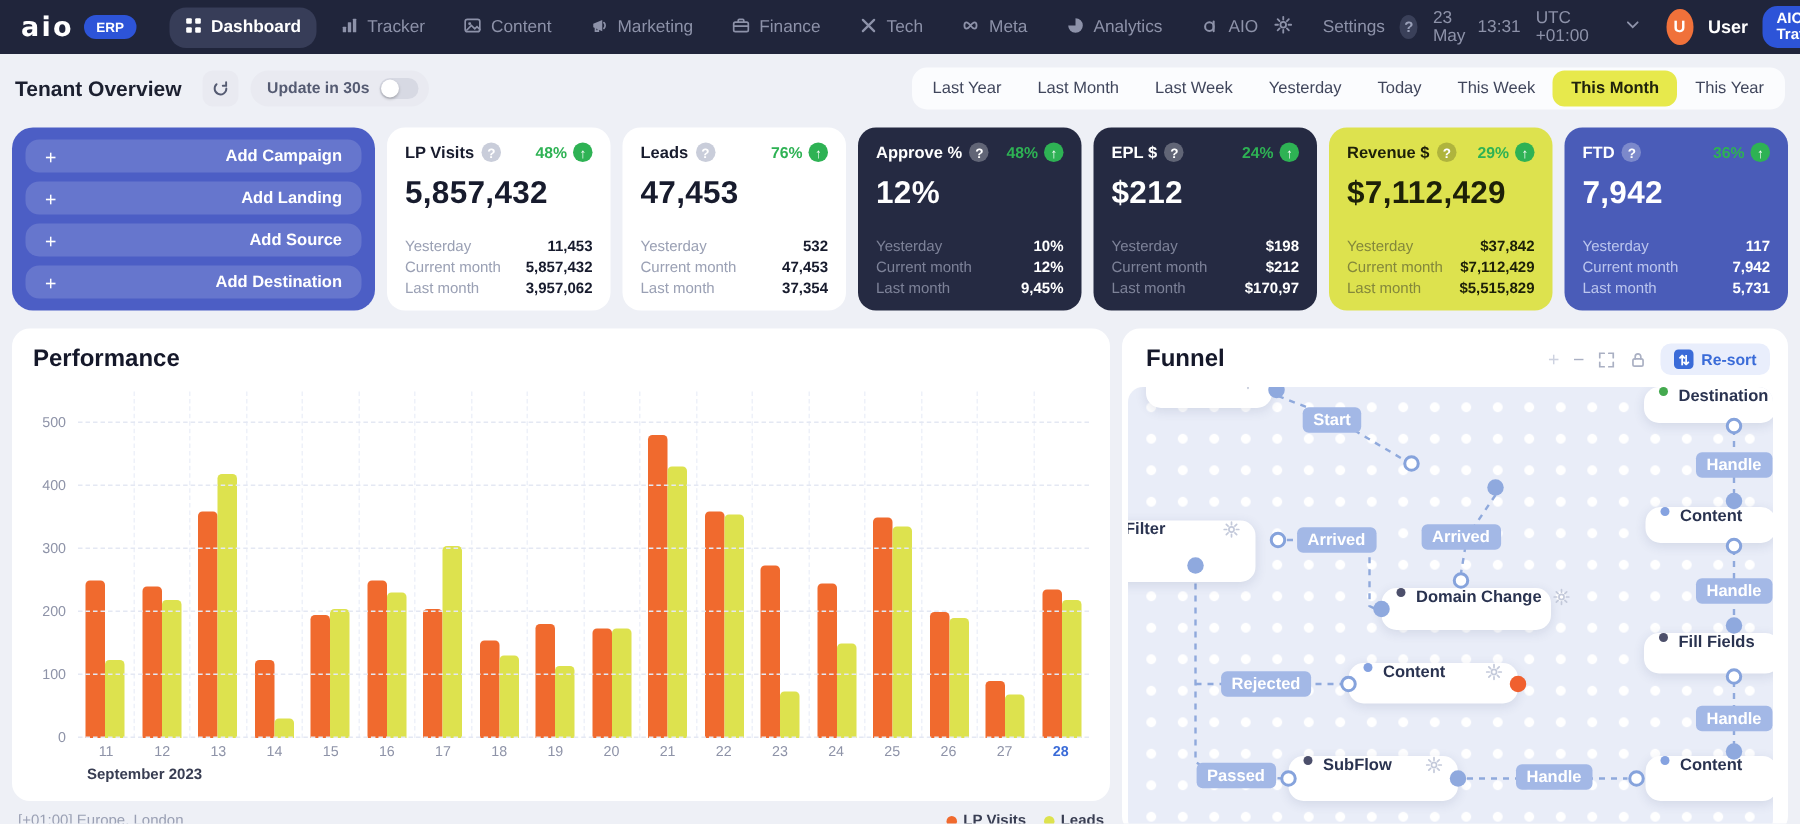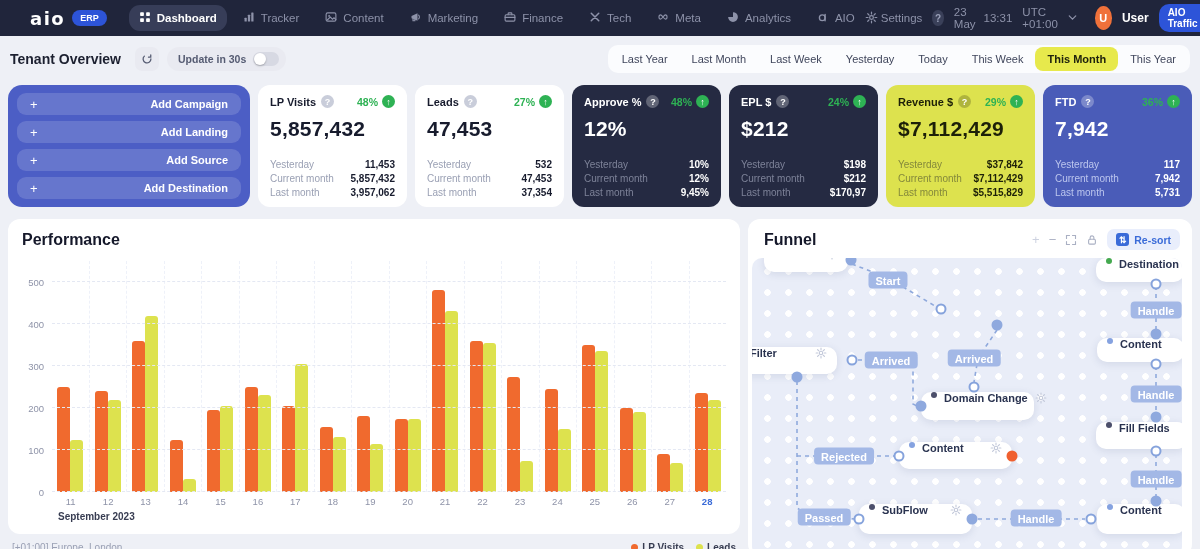--- a/index.html
+++ b/index.html
@@ -1,30 +1,30 @@
 <!DOCTYPE html>
 <html><head>
 <meta charset="utf-8">
 <style>
   * { box-sizing: border-box; margin: 0; padding: 0; }
   html,body { width:1200px; height:549px; overflow:hidden; }
   body { background:#eef0f6; font-family:"Liberation Sans",sans-serif; position:relative; }
 
   
-  .navbar { height:36px; background:#20253b; display:flex; align-items:center; padding:0 30px; }
+  .navbar { height:36px; background:#20253b; display:flex; align-items:center; padding:0 14px; }
   .logo { display:flex; align-items:center; gap:7px; margin-right:22px; }
   .logo-text { color:#fff; font-weight:bold; font-size:18px; letter-spacing:1.5px; font-family:"DejaVu Sans",sans-serif; }
   .logo-badge { background:#2d54d8; color:#fff; font-size:9px; font-weight:bold; padding:3px 8px; border-radius:10px; }
   .nav-items { display:flex; align-items:center; gap:6px; }
   .nav-item { display:flex; align-items:center; gap:6px; color:#8d92a9; font-size:11.5px; padding:6px 10px; border-radius:8px; cursor:pointer; white-space:nowrap; }
   .nav-item.active { background:#373d58; color:#fff; font-weight:bold;border-radius:11px; }
   .nav-item svg { width:12px; height:12px; }
   .nav-right { margin-left:auto; display:flex; align-items:center; gap:10px; color:#8d92a9; font-size:11.5px; }
   .nav-right svg { width:13px; height:13px; }
-  .icon-btn { display:flex; align-items:center; gap:3px; cursor:pointer; }
+  .icon-btn { display:flex; align-items:center; gap:20px; cursor:pointer; }
   .help-circle { width:16px; height:16px; border-radius:50%; background:#3a4059; color:#9aa0b8; font-size:10px; font-weight:bold; display:flex; align-items:center; justify-content:center; }
   .datetime { display:flex; align-items:center; gap:8px; }
   .avatar { width:24px; height:24px; border-radius:50%; background:#f0713a; color:#fff; font-weight:bold; font-size:11px; display:flex; align-items:center; justify-content:center; margin-left:6px; }
   .user-name { color:#fff; font-weight:bold; font-size:12px; }
   .user-badge { background:#2d54d8; color:#fff; font-size:10px; font-weight:bold; padding:3px 9px; border-radius:10px; }
 
   
   .subheader { display:flex; align-items:center; padding:9px 10px 4px; gap:8px; }
   .sub-title { font-size:14px; font-weight:bold; color:#1c2030; margin-right:6px; }
   .refresh-btn { width:24px; height:24px; border-radius:7px; background:#e9eaf1; color:#555b72; display:flex; align-items:center; justify-content:center; cursor:pointer; }
@@ -283,21 +283,21 @@
           <span class="kpi-label">Last month</span>
           <span class="kpi-val">3,957,062</span>
         </div>
       </div>
     </div>
     <div class="kpi-card card--white">
       <div class="kpi-head">
         <span>Leads</span>
         <span class="kpi-q">?</span>
         <span class="kpi-badge">
-          <span>27%</span>
+          <span>76%</span>
           <span class="badge-circle">↑</span>
         </span>
       </div>
       <div class="kpi-value">47,453</div>
       <div class="kpi-rows">
         <div class="kpi-line">
           <span class="kpi-label">Yesterday</span>
           <span class="kpi-val">532</span>
         </div>
         <div class="kpi-line">
@@ -583,21 +583,21 @@
           <polyline points="226,261 333,261" fill="none" stroke="#8fa9dc" stroke-width="1.6" stroke-dasharray="4 4"></polyline>
         </svg>
     <div class="node" style="left: 12px; top: -10px; width: 84px; height: 24px;">
           <span class="node-gear">
             <svg viewBox="0 0 16 16" fill="none" stroke="currentColor" stroke-width="1.5" stroke-linecap="round">
               <circle cx="8" cy="8" r="2.3"></circle>
               <path d="M8 1.5v2.2M8 12.3v2.2M1.5 8h2.2M12.3 8h2.2M3.4 3.4L5 5M11 11l1.6 1.6M12.6 3.4L11 5M5 11l-1.6 1.6"></path>
             </svg>
           </span>
         </div>
-        <div class="node" style="left: -12px; top: 89px; width: 97px; height: 27px;">
+        <div class="node" style="left: -12px; top: 89px; width: 97px; height: 41px;">
           <span>Filter</span>
           <span class="node-gear">
             <svg viewBox="0 0 16 16" fill="none" stroke="currentColor" stroke-width="1.5" stroke-linecap="round">
               <circle cx="8" cy="8" r="2.3"></circle>
               <path d="M8 1.5v2.2M8 12.3v2.2M1.5 8h2.2M12.3 8h2.2M3.4 3.4L5 5M11 11l1.6 1.6M12.6 3.4L11 5M5 11l-1.6 1.6"></path>
             </svg>
           </span>
         </div>
         <div class="node" style="left: 169px; top: 134px; width: 113px; height: 28px;">
           <span class="node-dot" style="background: rgb(76, 79, 107);"></span>

